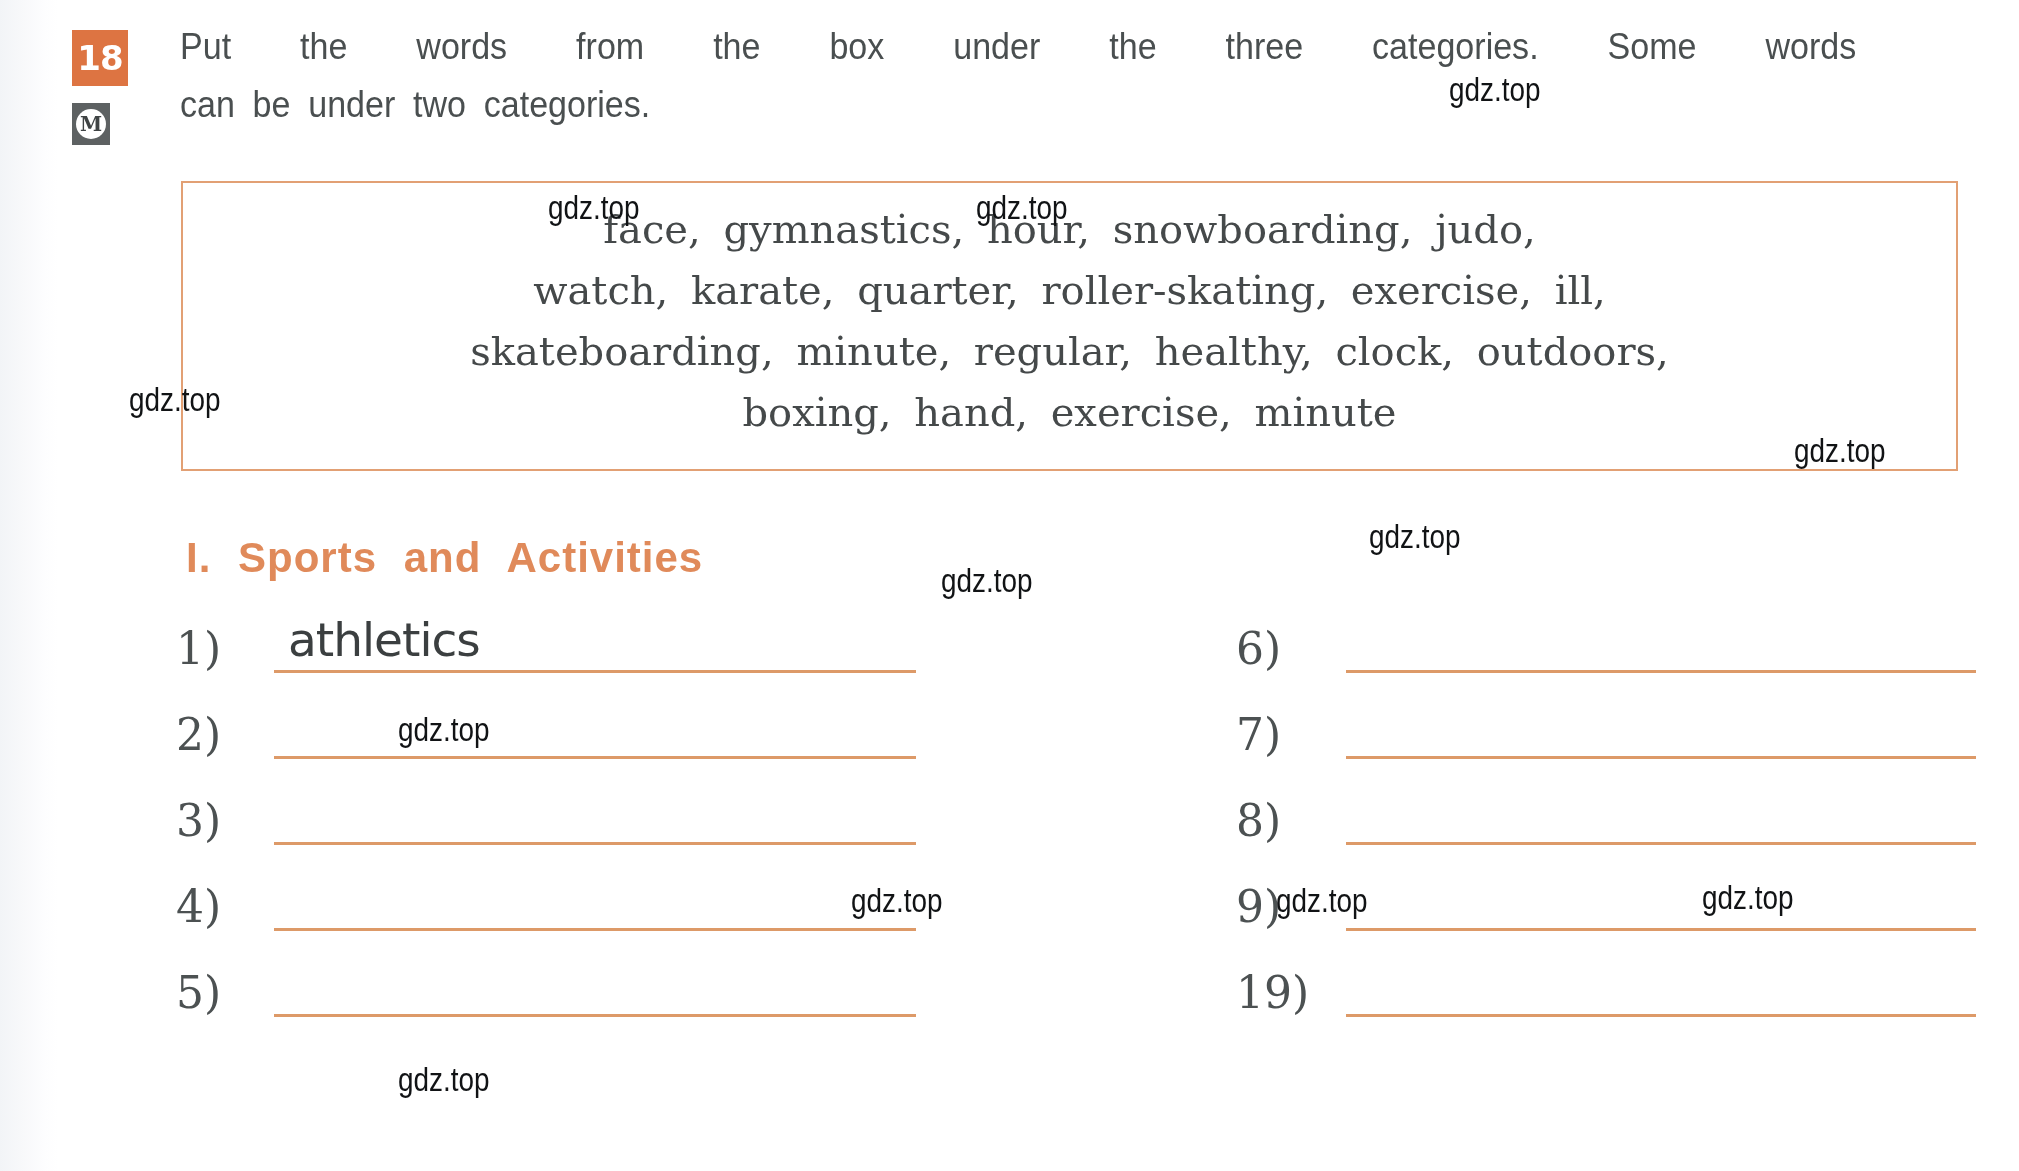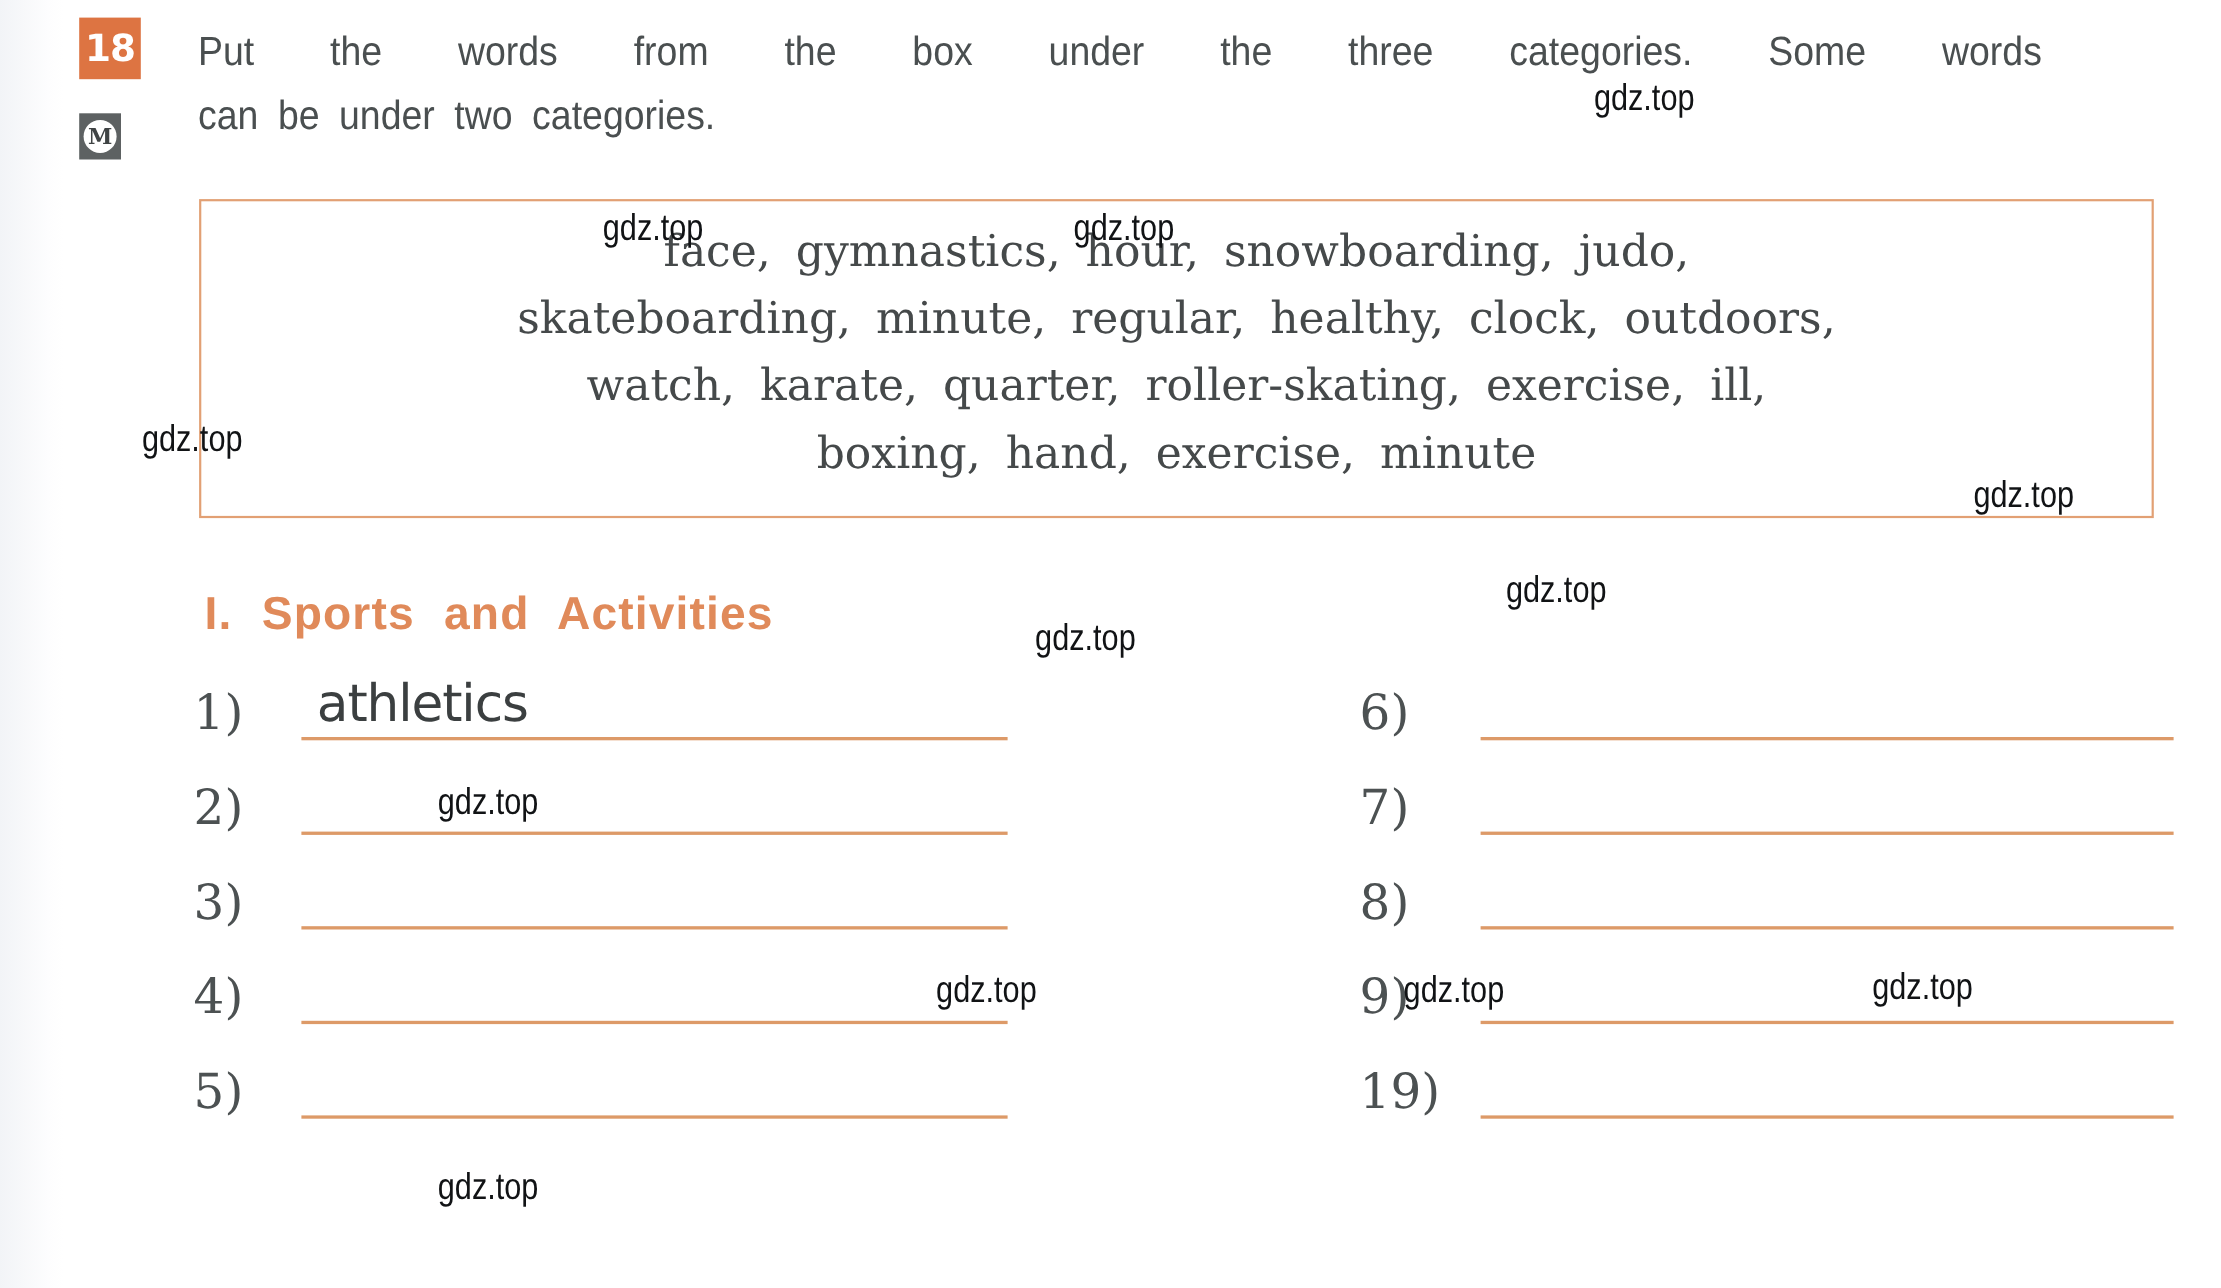--- a/index.html
+++ b/index.html
@@ -21,21 +21,21 @@
     position: absolute;
     left: 0; top: 0;
     width: 58px; height: 1171px;
     background: linear-gradient(to right,#f2f4f7 0%, #f7f8fa 35%, #fdfdfe 75%, #ffffff 100%);
     pointer-events: none;
   }
 
   
   .ex-badge {
     position: absolute;
-    left: 72px; top: 16px;
+    left: 72px; top: 30px;
     width: 56px; height: 56px;
     background: #dd7442;
     color: #ffffff;
     font-family: "DejaVu Sans", sans-serif;
     font-weight: bold;
     font-size: 34px;
     line-height: 56px;
     text-align: center;
     letter-spacing: -1px;
   }
@@ -175,22 +175,22 @@
 </div>
 
 <div class="instruction">
   <span class="l1">Put the words from the box under the three categories. Some words</span>
   <span class="l2">can be under two categories.</span>
 </div>
 
 <div class="word-box">
   <div class="lines">
     <span>face, gymnastics, hour, snowboarding, judo,</span>
+    <span>watch, karate, quarter, roller-skating, exercise, ill,</span>
     <span>skateboarding, minute, regular, healthy, clock, outdoors,</span>
-    <span>watch, karate, quarter, roller-skating, exercise, ill,</span>
     <span>boxing, hand, exercise, minute</span>
   </div>
 </div>
 
 <div class="cat-heading">I.  Sports  and  Activities</div>
 
 <div class="col-left">
   <div class="ans-row">
     <span class="ans-num">1)</span>
     <span class="ans-text">athletics</span>

